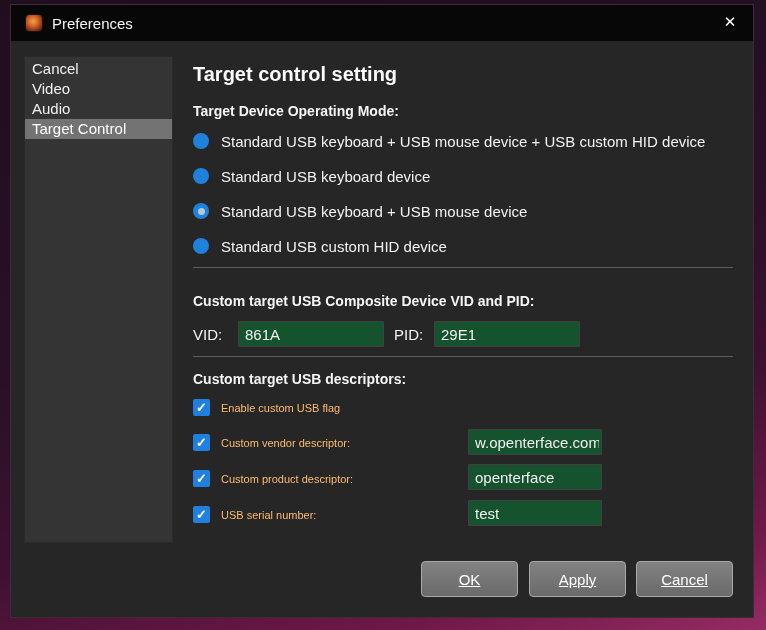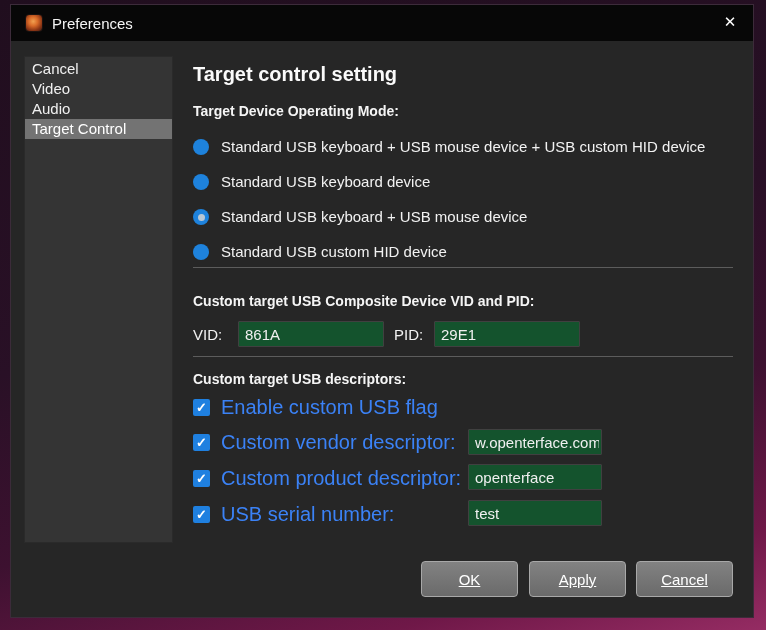--- a/index.html
+++ b/index.html
@@ -32,21 +32,21 @@
     position:absolute; left:13px; top:51px; width:149px; height:487px;
     background:#343434; border:1px solid #2a2a2a; padding-top:2px;
   }
   .side-item {
     height:20px; line-height:20px; padding-left:7px; font-size:15px; color:#f0f0f0;
     white-space:nowrap; overflow:hidden;
   }
   .side-item.selected { background:#737373; color:#ffffff; }
   .heading { position:absolute; left:182px; top:58px; font-size:20px; font-weight:bold; color:#fafafa; }
   .section-label { position:absolute; font-size:14px; font-weight:bold; color:#f5f5f5; }
-  .radio-row { position:absolute; left:182px; display:flex; align-items:flex-end; height:22px; }
+  .radio-row { position:absolute; left:182px; display:flex; align-items:flex-start; height:22px; }
   .radio {
     width:16px; height:16px; border-radius:50%; background:#1e82dc;
     position:relative; flex:0 0 16px;
   }
   .radio.selected::after {
     content:""; position:absolute; left:4.5px; top:4.5px; width:7px; height:7px;
     border-radius:50%; background:#b9c7d4;
   }
   .radio-label { margin-left:12px; font-size:15px; color:#f2f2f2; white-space:nowrap; }
   .divider { position:absolute; left:182px; width:540px; height:1px; background:#5c5c5c; }
@@ -59,21 +59,21 @@
   .vid-label { position:absolute; left:182px; top:321px; }
   .vid-input { position:absolute; left:227px; top:316px; width:146px; }
   .pid-label { position:absolute; left:383px; top:321px; }
   .pid-input { position:absolute; left:423px; top:316px; width:146px; }
   .check-row { position:absolute; left:182px; display:flex; align-items:center; height:21px; }
   .checkbox {
     width:17px; height:17px; background:#1f80e0; border-radius:2px;
     display:flex; align-items:center; justify-content:center;
     color:#ffffff; font-size:13px; font-weight:bold; flex:0 0 17px;
   }
-  .check-label { margin-left:11px; font-size:20px; color:#3b82f6; white-space:nowrap; }
+  .check-label { margin-left:11px; font-size:11px; color:#fdba74; white-space:nowrap; }
   .desc-input { position:absolute; left:457px; width:134px; }
   .btn {
     position:absolute; top:556px; height:36px; width:97px;
     background:linear-gradient(#828282,#6a6a6a); border:1px solid #a8a8a8;
     border-radius:4px; color:#ffffff; font-size:15px;
     font-family:"Liberation Sans", sans-serif; cursor:default;text-decoration:underline;
   }
 </style>
 </head>
 <body>

